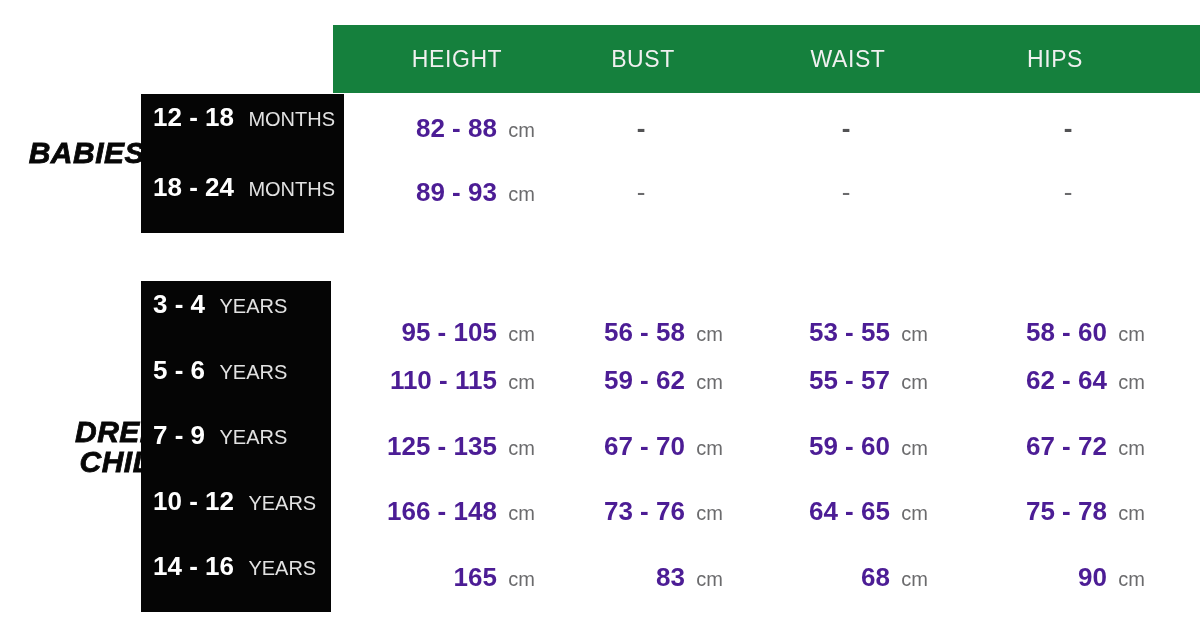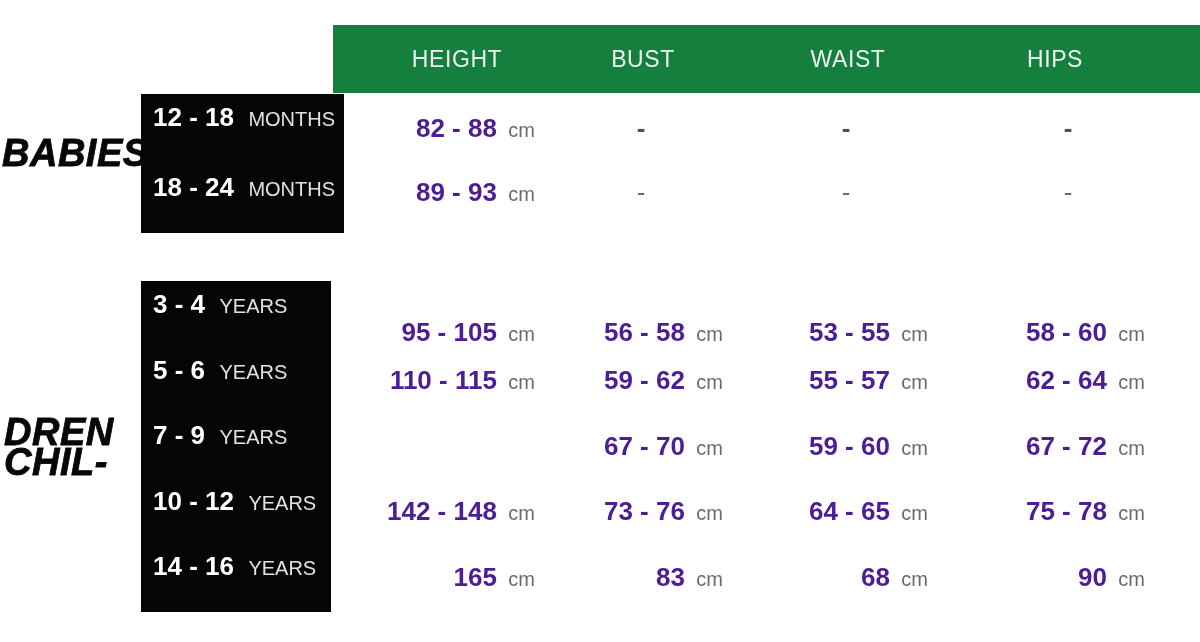--- a/index.html
+++ b/index.html
@@ -18,22 +18,22 @@
   .group-box{position:absolute;left:141px;width:190px;background:#050505;}
   .babies-box{top:94px;height:139px;padding-left:13px;}
   .children-box{top:281px;height:331px;}
   .box-row{position:absolute;left:12px;height:28px;line-height:28px;white-space:nowrap;}
   .bt0{top:9px}.bt1{top:79px}
   .ct0{top:9px}.ct1{top:75px}.ct2{top:140px}.ct3{top:206px}.ct4{top:271px}
   .age-num{font-size:26px;font-weight:bold;color:#ffffff;}
   .age-unit{font-size:20px;color:#e2e2e2;margin-left:10px;}
   
   .group-label{
-    position:absolute;font-size:38px;line-height:30px;font-weight:bold;font-style:italic;
-    color:#070707;text-align:left;letter-spacing:.5px;-webkit-text-stroke:.8px #070707;
+    position:absolute;font-size:30px;line-height:30px;font-weight:bold;font-style:italic;
+    color:#070707;text-align:right;letter-spacing:.5px;-webkit-text-stroke:.8px #070707;
   }
   .gl-babies{left:2px;top:138px;width:143px;}
   .gl-children{left:4px;top:417px;width:158px;}
   
   .cell{position:absolute;height:30px;line-height:30px;text-align:right;white-space:nowrap;}
   .rt0{top:113px}.rt1{top:177px}.rt2{top:317px}.rt3{top:365px}.rt4{top:431px}.rt5{top:496px}.rt6{top:562px}
   .num{font-size:26px;font-weight:bold;color:#4c1d95;}
   .unit{font-size:20px;color:#6b6b6d;margin-left:7px;}
   .v-height{right:665px}.v-bust{right:477px}.v-waist{right:272px}.v-hips{right:55px}
   .dash{position:absolute;height:30px;line-height:30px;font-size:26px;transform:translateX(-50%);white-space:nowrap;}
@@ -139,35 +139,39 @@
   </div>
   <div class="cell v-waist rt3">
     <span class="num">55 - 57</span>
     <span class="unit">cm</span>
   </div>
   <div class="cell v-hips rt3">
     <span class="num">62 - 64</span>
     <span class="unit">cm</span>
   </div>
 
+  <div class="cell v-height rt4">
+    <span class="num">125 - 135</span>
+    <span class="unit">cm</span>
+  </div>
   <div class="cell v-bust rt4">
     <span class="num">67 - 70</span>
     <span class="unit">cm</span>
   </div>
   <div class="cell v-waist rt4">
     <span class="num">59 - 60</span>
     <span class="unit">cm</span>
   </div>
   <div class="cell v-hips rt4">
     <span class="num">67 - 72</span>
     <span class="unit">cm</span>
   </div>
 
   <div class="cell v-height rt5">
-    <span class="num">142 - 148</span>
+    <span class="num">166 - 148</span>
     <span class="unit">cm</span>
   </div>
   <div class="cell v-bust rt5">
     <span class="num">73 - 76</span>
     <span class="unit">cm</span>
   </div>
   <div class="cell v-waist rt5">
     <span class="num">64 - 65</span>
     <span class="unit">cm</span>
   </div>

